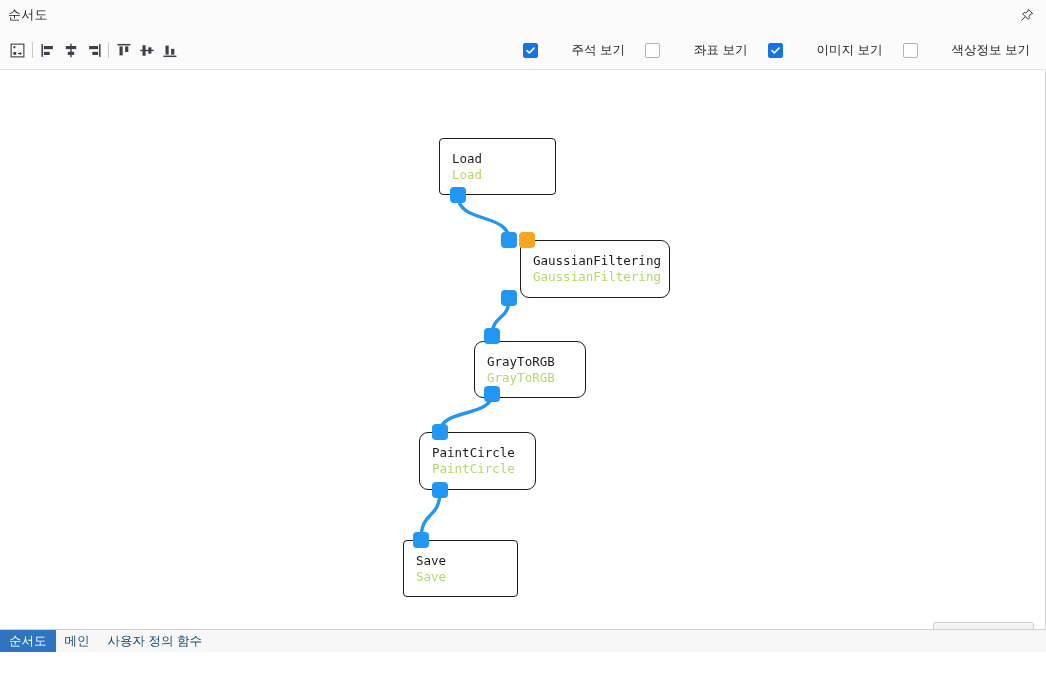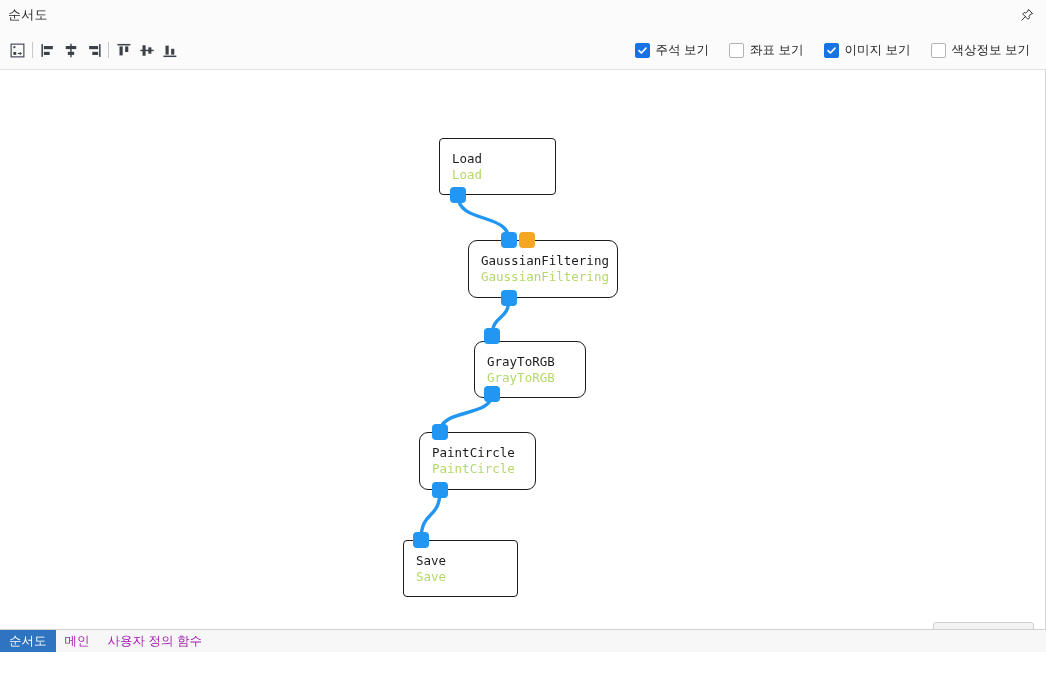--- a/index.html
+++ b/index.html
@@ -124,20 +124,21 @@
     flex: none;
   }
   .chk-box.checked {
     background: #1673e6;
     border-color: #1673e6;
   }
   .chk-label {
     font-size: 12.5px;
     color: #1c1c1c;
     white-space: nowrap;
+    margin-left: 28px;
   }
 
   
   .canvas {
     position: absolute;
     left: 0;
     top: 70px;
     width: 1046px;
     height: 595px;
     background: #ffffff;
@@ -218,21 +219,21 @@
     border-top: 1px solid #d0d0d0;
     box-sizing: border-box;
     display: flex;
     align-items: stretch;
   }
   .tab {
     display: flex;
     align-items: center;
     padding: 0 9px;
     font-size: 12.5px;
-    color: #a21caf;
+    color: #0c4a6e;
     cursor: pointer;
     white-space: nowrap;
   }
   .tab.active {
     background: #2f74c0;
     color: #ffffff;
   }
 </style>
 </head>
 <body>
@@ -356,21 +357,21 @@
         <path d="M 509 228 C 509 252.18, 492 242.82, 492 267" fill="none" stroke="#2196f3" stroke-width="3.4" stroke-linecap="round"></path>
         <path d="M 492 324 C 492 347.56, 440 338.44, 440 362" fill="none" stroke="#2196f3" stroke-width="3.4" stroke-linecap="round"></path>
         <path d="M 440 420 C 440 451, 421 439, 421 470" fill="none" stroke="#2196f3" stroke-width="3.4" stroke-linecap="round"></path>
       </svg>
     <div id="node-layer">
         <div class="node" style="left: 439px; top: 68px; width: 117px; height: 57px;">
           <div class="node-title">Load</div>
           <div class="node-sub">Load</div>
         </div>
         <div class="port" style="left: 450px; top: 117px;"></div>
-        <div class="node rounded" style="left: 468px; top: 170px; width: 150px; height: 58px;">
+        <div class="node rounded" style="left: 520px; top: 170px; width: 150px; height: 58px;">
           <div class="node-title">GaussianFiltering</div>
           <div class="node-sub">GaussianFiltering</div>
         </div>
         <div class="port" style="left: 501px; top: 162px;"></div>
         <div class="port orange" style="left: 519px; top: 162px;"></div>
         <div class="port" style="left: 501px; top: 220px;"></div>
         <div class="node rounded" style="left: 474px; top: 271px; width: 112px; height: 57px;">
           <div class="node-title">GrayToRGB</div>
           <div class="node-sub">GrayToRGB</div>
         </div>

